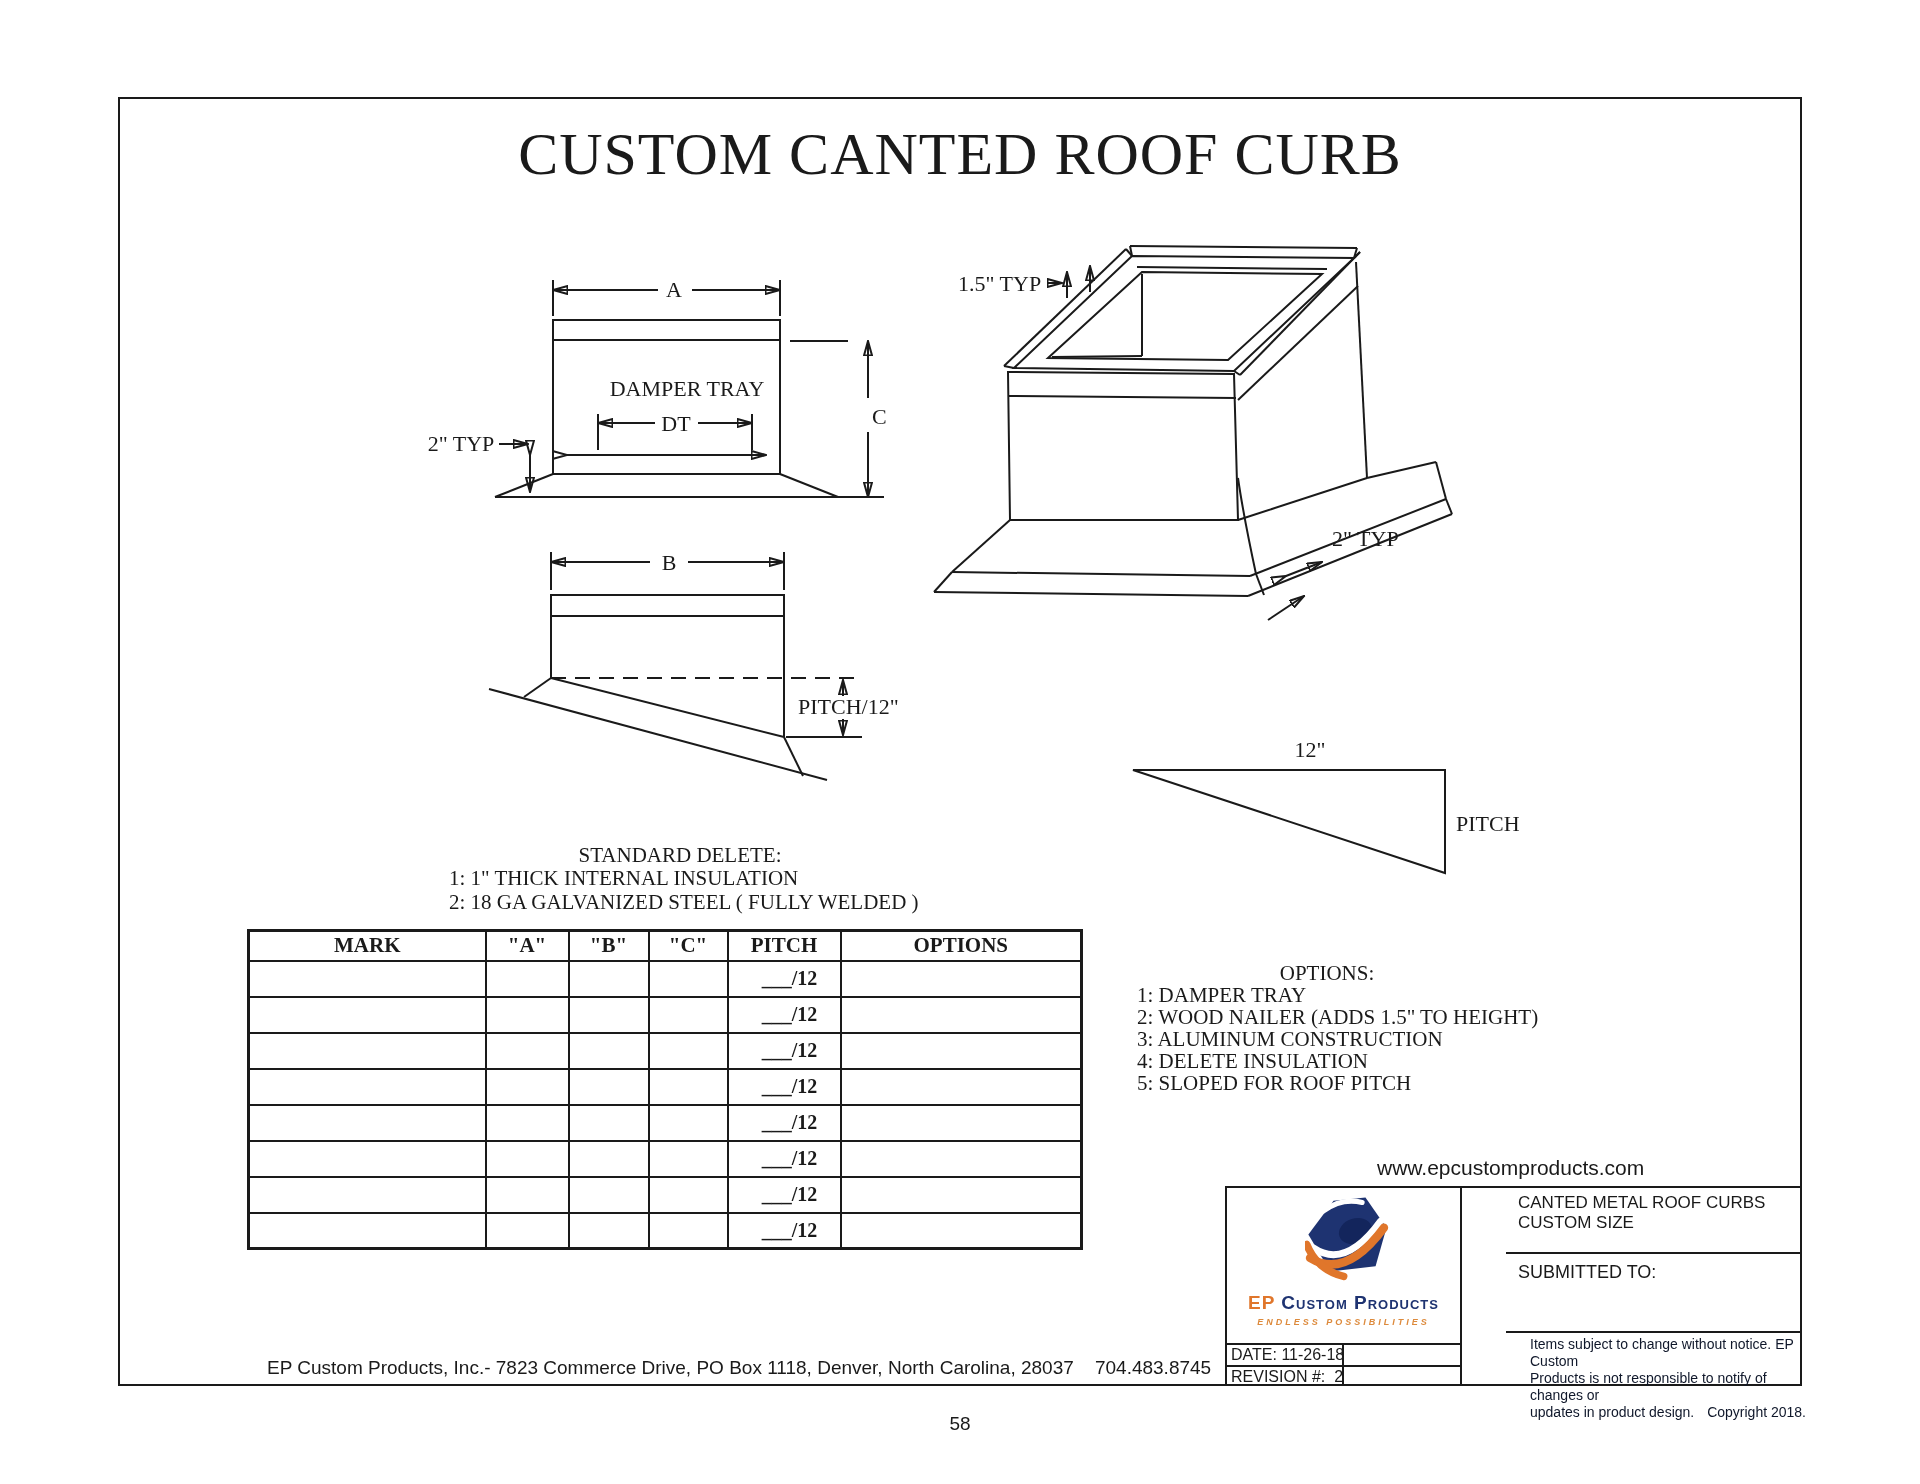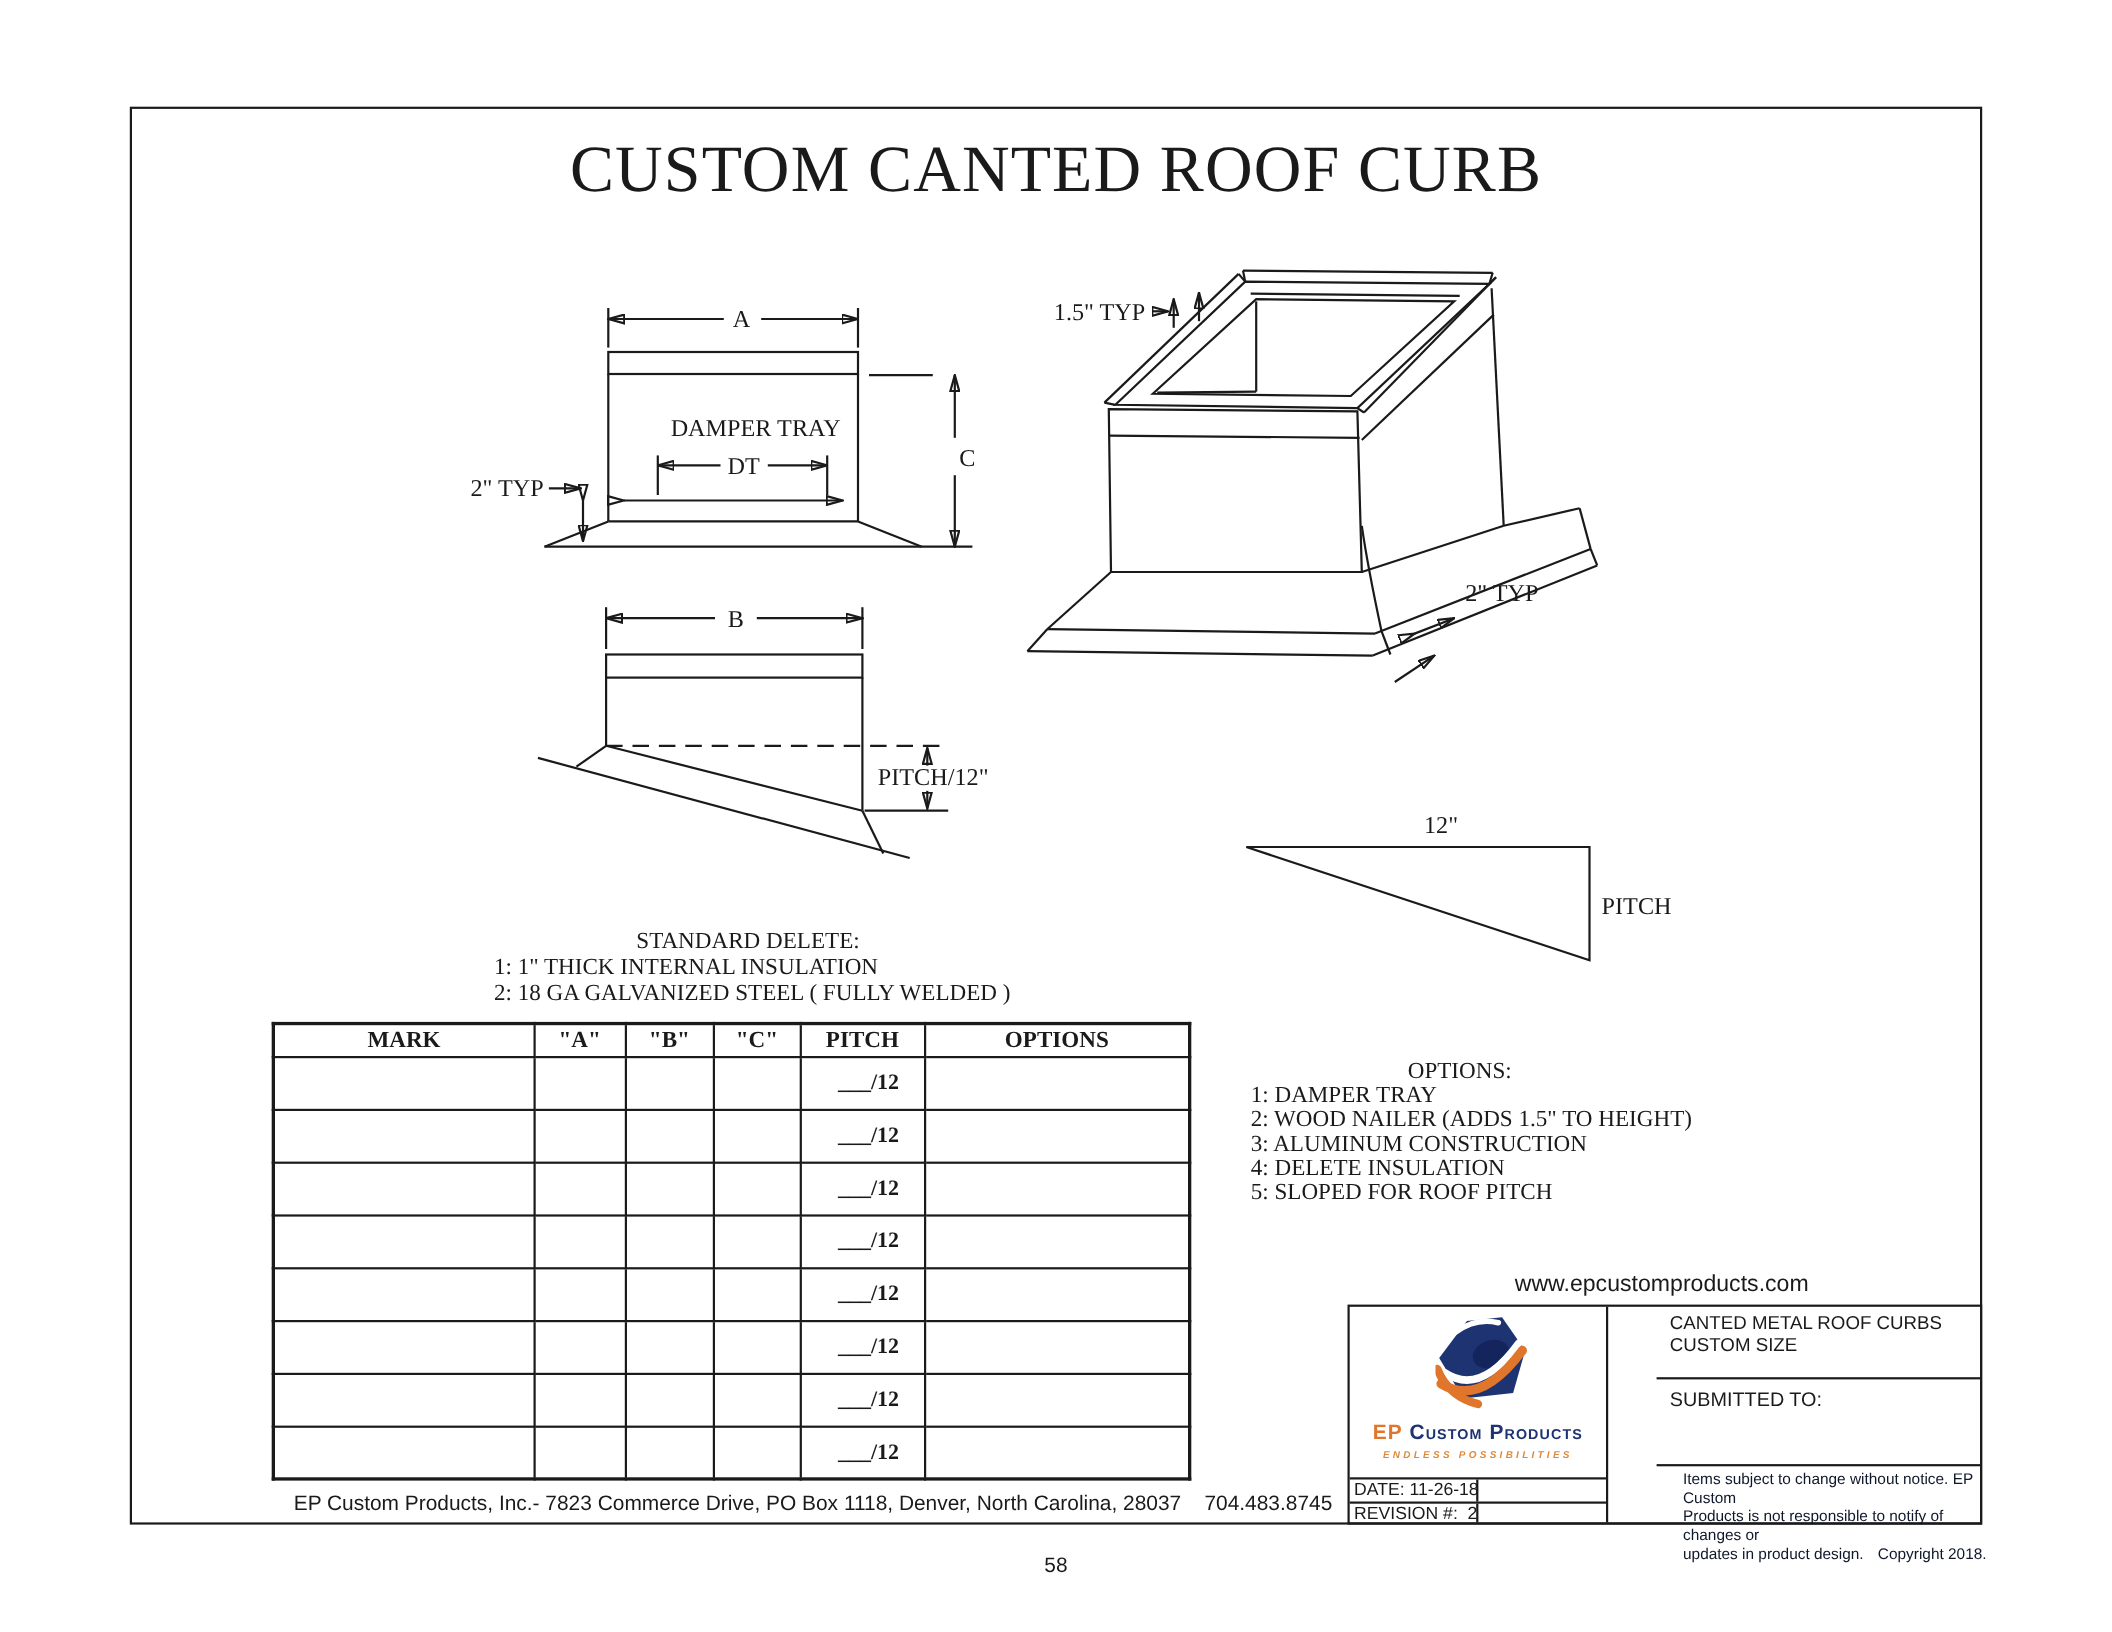--- a/index.html
+++ b/index.html
@@ -28,21 +28,21 @@
     position:absolute; left:400px; top:843px; width:560px; text-align:center; font-size:21px;
   }
   .std-item-1 { position:absolute; left:449px; top:866px; font-size:21px; }
   .std-item-2 { position:absolute; left:449px; top:890px; font-size:21px; }
   table.spec-table {
     position:absolute; left:247px; top:929px; border-collapse:collapse;
     border:3px solid #1a1a1a; table-layout:fixed;
   }
   table.spec-table th, table.spec-table td { border:2px solid #1a1a1a; font-weight:bold; }
   table.spec-table th { font-size:21px; height:30px; text-align:center; }
-  table.spec-table td { height:48px; font-size:20px; text-align:center;padding-left:11px; }
+  table.spec-table td { height:36px; font-size:20px; text-align:center;padding-left:11px; }
   .options-heading { position:absolute; left:1137px; top:961px; width:380px; text-align:center; font-size:21px; }
   .options-items { position:absolute; left:1137px; top:984px; font-size:21px; line-height:22px; }
   .website { position:absolute; left:1377px; top:1156px; font-family:"Liberation Sans", sans-serif; font-size:21px; }
   .footer-address {
     position:absolute; left:267px; top:1357px; font-family:"Liberation Sans", sans-serif;
     font-size:19px; white-space:pre;
   }
   .page-number { position:absolute; left:0; top:1413px; width:1920px; text-align:center; font-family:"Liberation Sans", sans-serif; font-size:19px; }
   
   .title-block {

